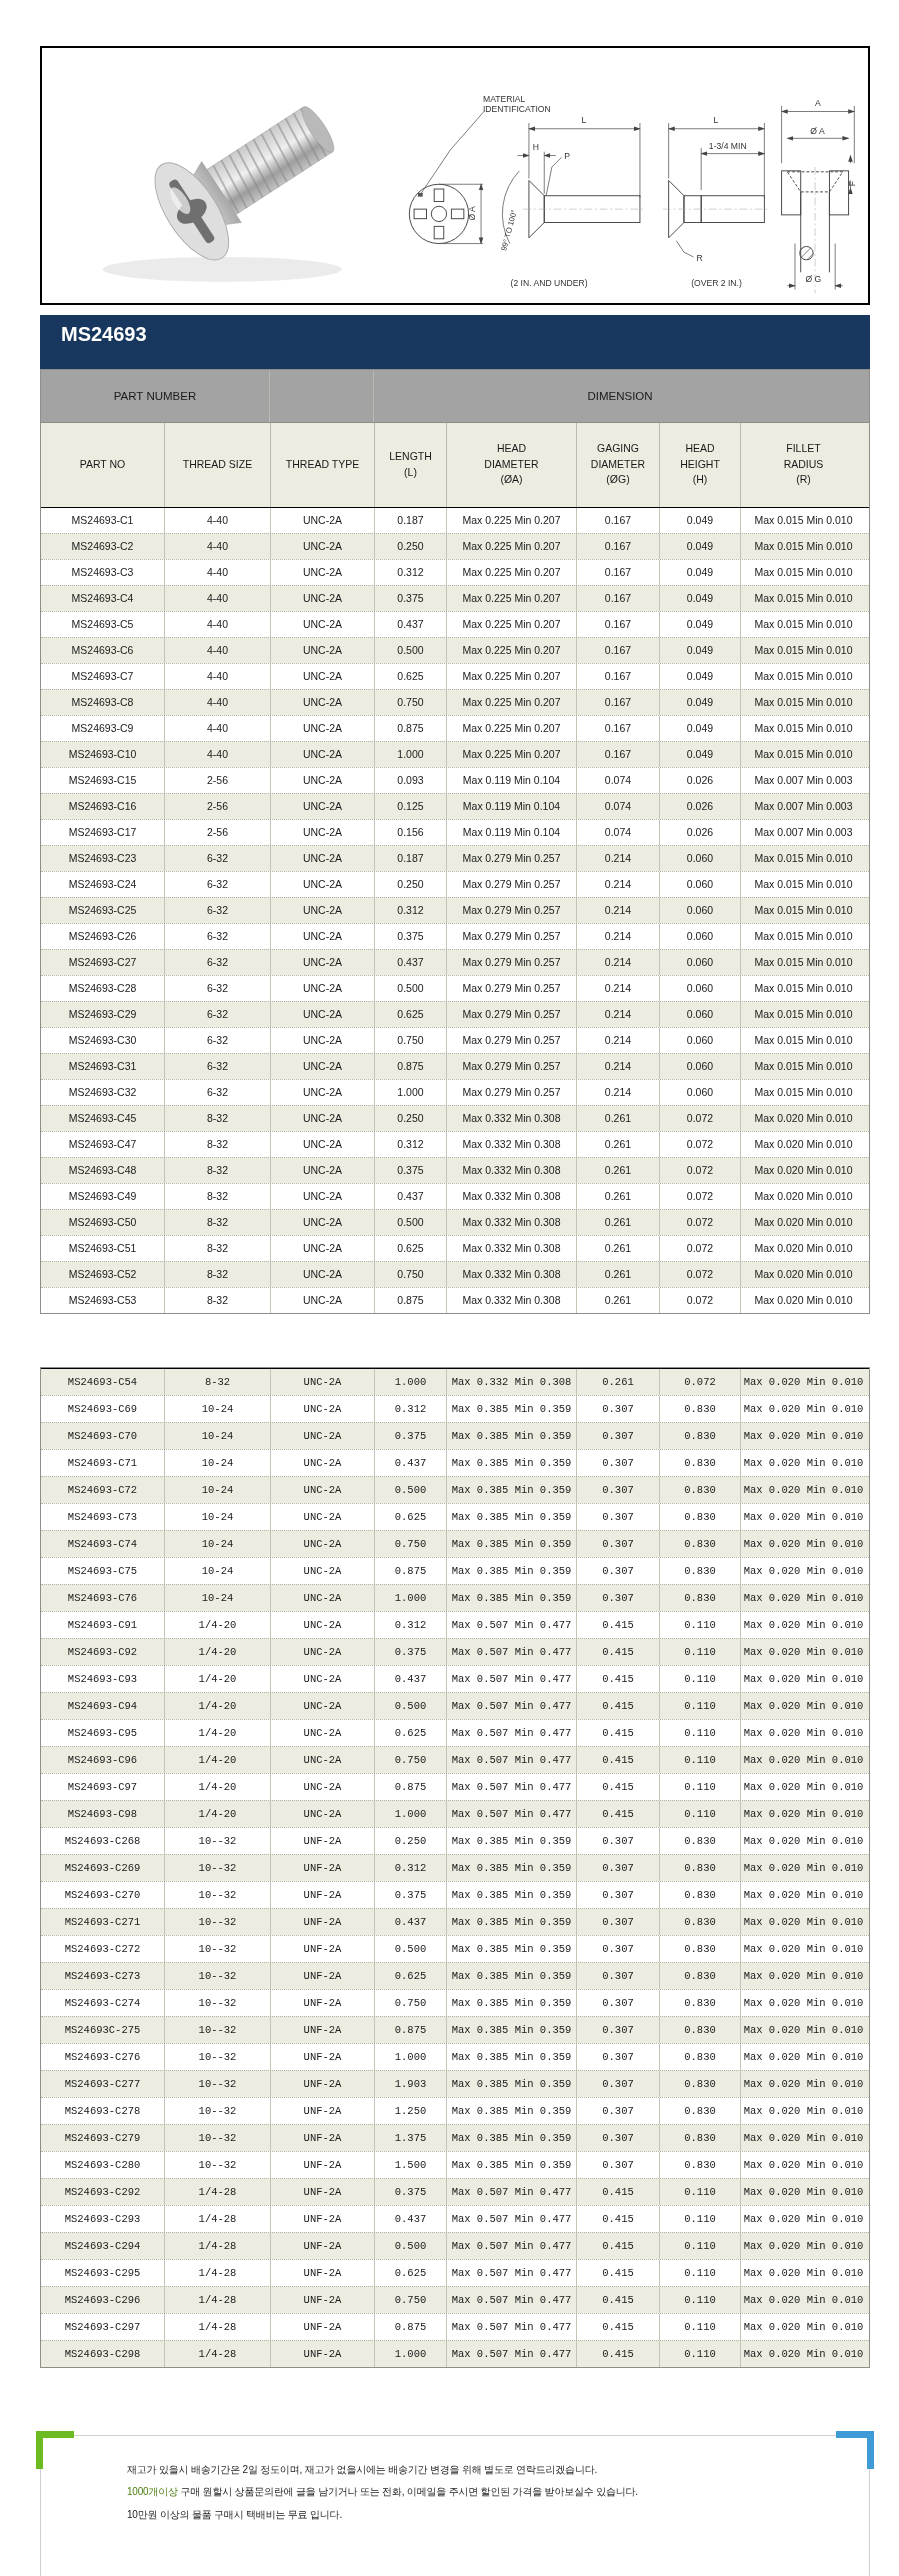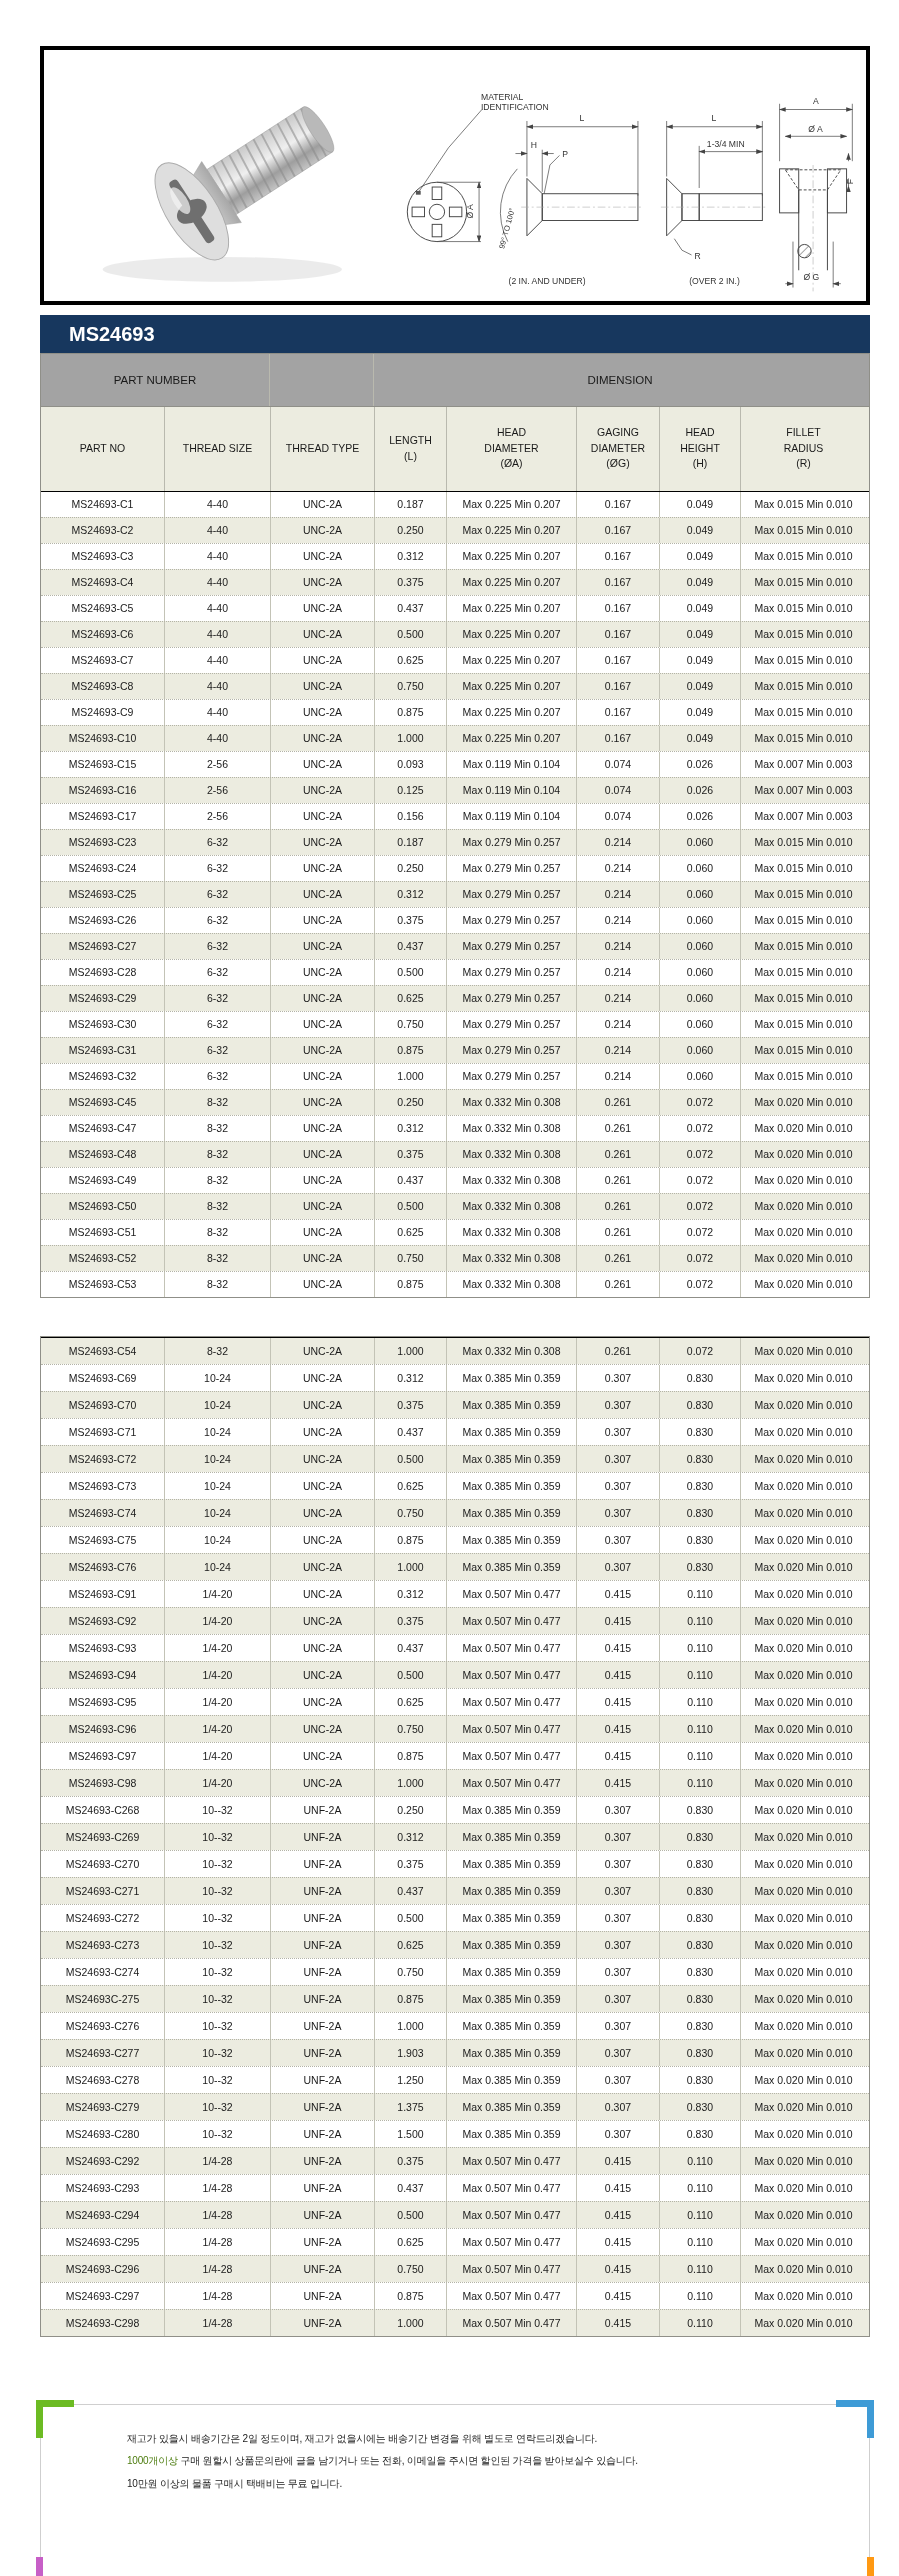--- a/index.html
+++ b/index.html
@@ -1,51 +1,51 @@
 <!DOCTYPE html>
 <html><head>
 <meta charset="utf-8">
 <style>
   html,body{margin:0;padding:0;background:#ffffff;}
   body{width:900px;height:2576px;position:relative;font-family:"Liberation Sans",sans-serif;color:#1a1a1a;}
   .wrap{position:absolute;left:40px;top:46px;width:830px;}
 
   
-  .image-panel{height:259px;border:4px solid #000000;background:#fff;display:flex;box-sizing:border-box;overflow:hidden;}
+  .image-panel{height:259px;border:2px solid #000000;background:#fff;display:flex;box-sizing:border-box;overflow:hidden;}
   .photo-area{width:354px;display:flex;align-items:center;justify-content:center;}
   .drawing-area{flex:1;display:flex;align-items:flex-end;justify-content:flex-end;padding:3.8px 5.7px 1.9px 0;}
   .dtxt{font-size:9px;fill:#333;font-family:"Liberation Sans",sans-serif;}
   .dtxt2{font-size:8px;fill:#333;font-family:"Liberation Sans",sans-serif;}
   .dim{stroke:#555;stroke-width:0.8;fill:none;}
   .obj{stroke:#444;stroke-width:1;fill:none;}
 
   
-  .title-bar{margin-top:9.6px;height:38px;background:#17375e;color:#ffffff;
-    font-size:20px;font-weight:bold;line-height:38px;padding-left:29px;box-sizing:border-box;}
+  .title-bar{margin-top:9.6px;height:54px;background:#17375e;color:#ffffff;
+    font-size:20px;font-weight:bold;line-height:38px;padding-left:21px;box-sizing:border-box;}
 
   
   .spec-table{border:1px solid #8f8f88;background:#fff;}
   .group-row{display:grid;grid-template-columns:229px 104px 492px;height:52px;background:#a3a3a3;font-size:11.5px;}
   .group-cell{display:flex;align-items:center;justify-content:center;border-right:1px solid #b9b9ae;}
   .group-cell:last-child{border-right:none;}
   .head-row{display:grid;grid-template-columns:124px 106px 104px 72px 130px 83px 81px 125px;
     background:#ecece0;border-top:1px solid #8f8f88;}
   .head-cell{height:84px;display:flex;align-items:center;justify-content:center;text-align:center;
     font-size:10.5px;white-space:pre-line;border-right:1px solid #b9b9ae;line-height:1.5;}
   .head-cell:last-child{border-right:none;}
   .tbody{border-top:1px solid #000000;}
   .trow{display:grid;grid-template-columns:124px 106px 104px 72px 130px 83px 81px 125px;height:25px;font-size:10.5px;}
   .t2 .trow{height:26px;}
   .trow + .trow{border-top:1px dotted #b3b3a6;}
   .tcell{display:flex;align-items:center;justify-content:center;border-right:1px solid #c3c3b6;
     overflow:hidden;white-space:nowrap;}
   .tcell:last-child{border-right:none;}
   .t1 .trow:nth-child(even){background:#ecece0;}
   .t2 .trow:nth-child(odd){background:#ecece0;}
-  .spec-table.second{margin-top:38px;}
+  .spec-table.second{margin-top:53px;font-family:Liberation Mono, monospace;}
 
   
   .footer-box{margin-top:67px;height:188px;border:1px solid #cfcfcf;position:relative;
     padding:23px 29px 0 86px;box-sizing:border-box;background:#fff;}
   .corner{position:absolute;width:38px;height:38px;box-sizing:border-box;}
   .c-tl{top:-4.8px;left:-4.8px;border-top:7.7px solid #6cbb23;border-left:7.7px solid #6cbb23;}
   .c-tr{top:-4.8px;right:-4.8px;border-top:7.7px solid #3e9bd6;border-right:7.7px solid #3e9bd6;}
   .c-bl{bottom:-4.8px;left:-4.8px;border-bottom:7.7px solid #c75fc7;border-left:7.7px solid #c75fc7;}
   .c-br{bottom:-4.8px;right:-4.8px;border-bottom:7.7px solid #ff9913;border-right:7.7px solid #ff9913;}
   .notice{font-size:10px;color:#222;line-height:2.25;letter-spacing:-0.2px;}

